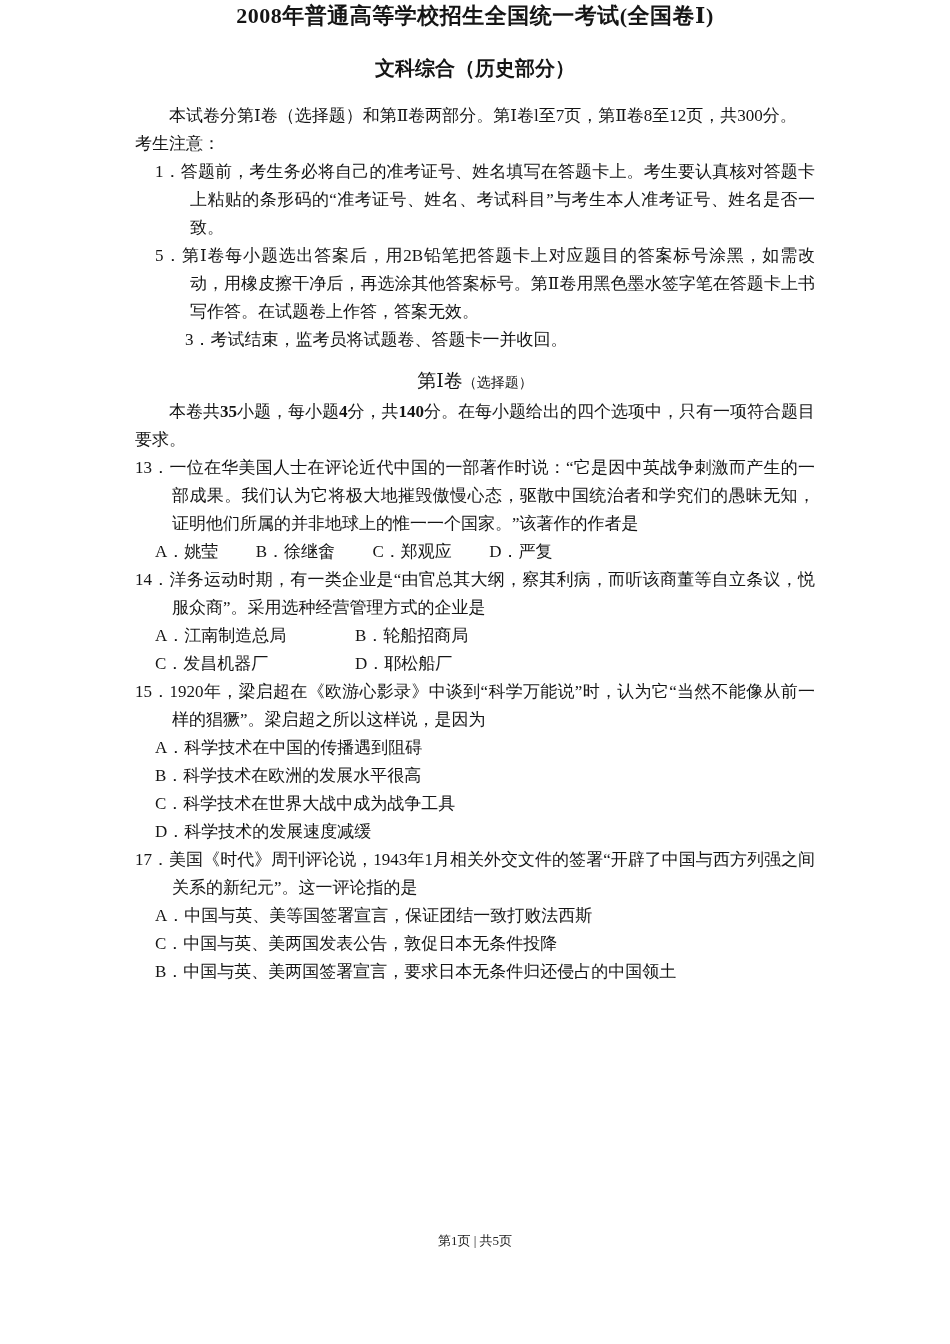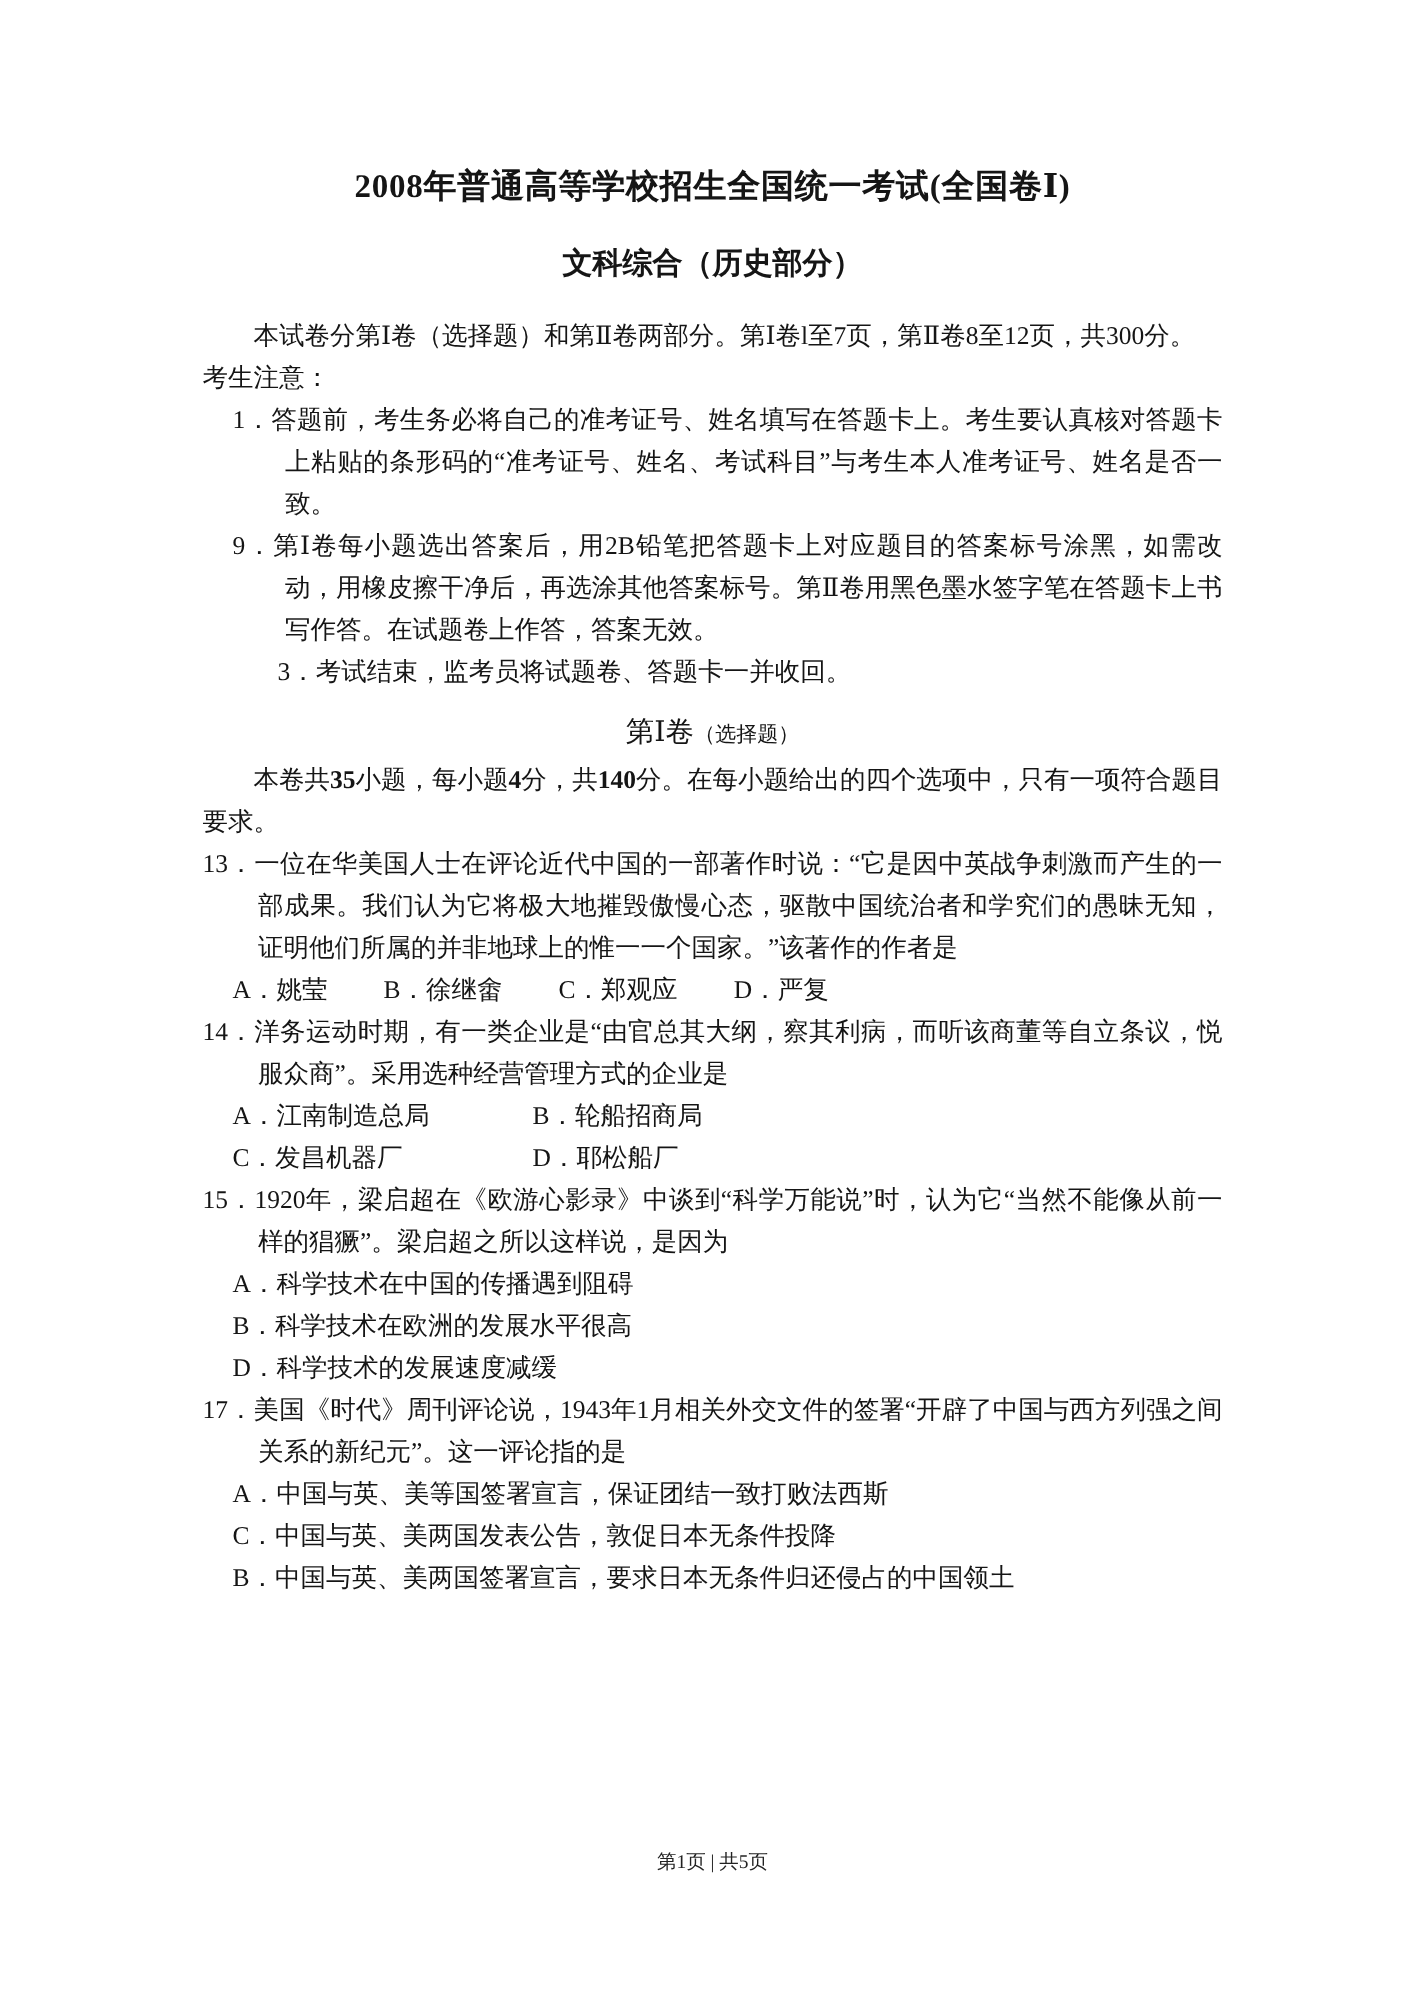--- a/index.html
+++ b/index.html
@@ -9,21 +9,20 @@
   }
   body {
     font-family: "Liberation Serif", "DejaVu Serif", serif;
     color: #151515;
     position: relative;
     overflow: hidden;
   }
   .sheet {
     width: 680px;
     margin: 0 auto;
-    padding-top: 108px;
     font-size: 17px;
     line-height: 28px;
     text-align: justify;
   }
   .doc-title {
     text-align: center;
     font-size: 22px;
     font-weight: bold;
     line-height: 32px;
     letter-spacing: 0.5px;
@@ -73,21 +72,21 @@
 
   <h1 class="doc-title">2008年普通高等学校招生全国统一考试(全国卷Ⅰ)</h1>
   <h2 class="doc-subtitle">文科综合（历史部分）</h2>
 
   <p class="intro">本试卷分第Ⅰ卷（选择题）和第Ⅱ卷两部分。第Ⅰ卷l至7页，第Ⅱ卷8至12页，共300分。</p>
 
   <p class="notice-heading">考生注意：</p>
 
   <div>
     <p class="notice">1．答题前，考生务必将自己的准考证号、姓名填写在答题卡上。考生要认真核对答题卡上粘贴的条形码的“准考证号、姓名、考试科目”与考生本人准考证号、姓名是否一致。</p>
-    <p class="notice">9．第Ⅰ卷每小题选出答案后，用2B铅笔把答题卡上对应题目的答案标号涂黑，如需改动，用橡皮擦干净后，再选涂其他答案标号。第Ⅱ卷用黑色墨水签字笔在答题卡上书写作答。在试题卷上作答，答案无效。</p>
+    <p class="notice">5．第Ⅰ卷每小题选出答案后，用2B铅笔把答题卡上对应题目的答案标号涂黑，如需改动，用橡皮擦干净后，再选涂其他答案标号。第Ⅱ卷用黑色墨水签字笔在答题卡上书写作答。在试题卷上作答，答案无效。</p>
     <p class="notice deep">3．考试结束，监考员将试题卷、答题卡一并收回。</p>
   </div>
 
   <p class="section-title"><span class="main">第Ⅰ卷</span><span class="sub">（选择题）</span></p>
 
   <p class="sec-intro"><span>本卷共</span><b>35</b><span>小题，每小题</span><b>4</b><span>分，共</span><b>140</b><span>分。在每小题给出的四个选项中，只有一项符合题目要求。</span></p>
 
   <div class="question">
     <p class="stem"><span>13．</span><span>一位在华美国人士在评论近代中国的一部著作时说：“它是因中英战争刺激而产生的一部成果。我们认为它将极大地摧毁傲慢心态，驱散中国统治者和学究们的愚昧无知，证明他们所属的并非地球上的惟一一个国家。”该著作的作者是</span></p>
     <div class="opts opts-inline">
@@ -103,20 +102,21 @@
       <span class="opt">C．发昌机器厂</span>
       <span class="opt">D．耶松船厂</span>
     </div>
   </div>
 
   <div class="question">
     <p class="stem"><span>15．</span><span>1920年，梁启超在《欧游心影录》中谈到“科学万能说”时，认为它“当然不能像从前一样的猖獗”。梁启超之所以这样说，是因为</span></p>
     <div class="opts opts-stack">
       <span class="opt">A．科学技术在中国的传播遇到阻碍</span>
       <span class="opt">B．科学技术在欧洲的发展水平很高</span>
+      <span class="opt">C．科学技术在世界大战中成为战争工具</span>
       <span class="opt">D．科学技术的发展速度减缓</span>
     </div>
   </div>
 
 
   <div class="question">
     <p class="stem"><span>17．</span><span>美国《时代》周刊评论说，1943年1月相关外交文件的签署“开辟了中国与西方列强之间关系的新纪元”。这一评论指的是</span></p>
     <div class="opts opts-stack">
       <span class="opt">A．中国与英、美等国签署宣言，保证团结一致打败法西斯</span>
       <span class="opt">C．中国与英、美两国发表公告，敦促日本无条件投降</span>

